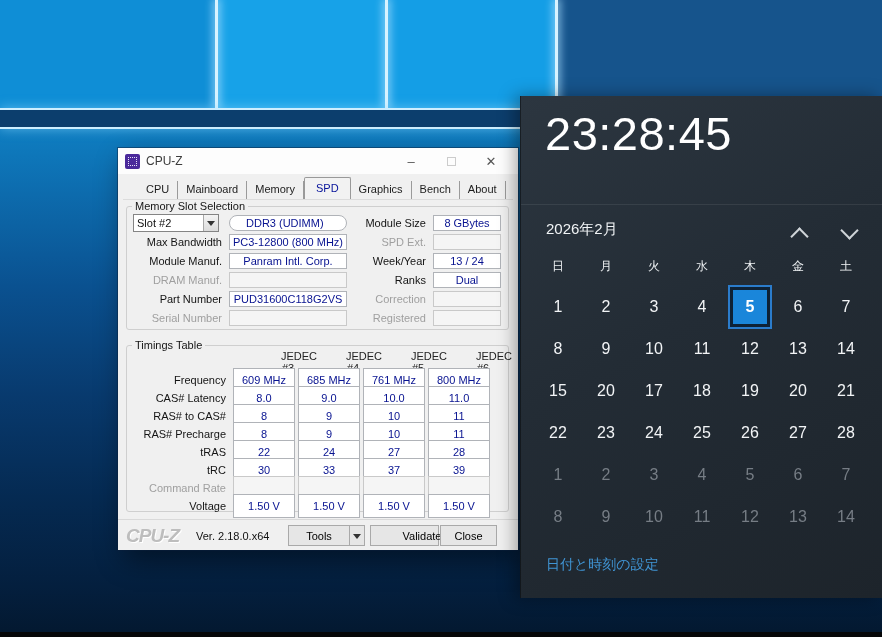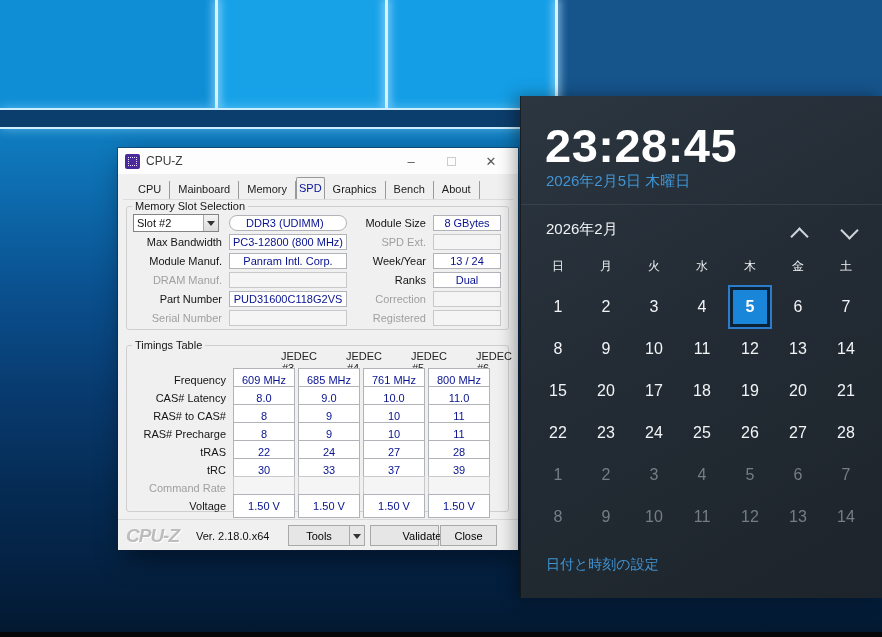--- a/index.html
+++ b/index.html
@@ -24,25 +24,25 @@
     box-shadow:0 0 0 1px rgba(10,30,60,.45), 6px 10px 26px rgba(0,0,0,.45); }
   .titlebar { position:absolute; top:0; left:0; right:0; height:26px; background:#fdfdfd;
     display:flex; align-items:center; padding:0 7px; }
   .appicon { width:15px; height:15px; background:#4b2a9b; border-radius:2px; position:relative; margin-right:6px; }
   .appicon::after { content:""; position:absolute; inset:3px; border:1px dotted #e8e2f8; }
   .wtitle { font-size:12px; color:#3c3c3c; }
   .winbtns { margin-left:auto; display:flex; height:26px; }
   .winbtn { width:40px; display:flex; align-items:center; justify-content:center;
             font-size:13px; color:#555; cursor:pointer; }
   .maxbox { width:9px; height:9px; border:1px solid #cccccc; }
-  .tabs { position:absolute; top:30px; left:12px; height:21px; display:flex; align-items:flex-end; }
+  .tabs { position:absolute; top:30px; left:20px; height:21px; display:flex; align-items:flex-end; }
   .tab { padding:2px 8px 3px 8px; color:#1c1c1c; border-right:1px solid #9a9a9a;
          line-height:13px; cursor:pointer; white-space:nowrap; }
   .tab.active { border:1px solid #999; border-bottom:1px solid #f2f2f2; background:#f2f2f2;
-         color:#06129a; border-radius:2px 2px 0 0; padding:4px 2px; margin-bottom:-1px; }
+         color:#06129a; border-radius:2px 2px 0 0; padding:4px 11px; margin-bottom:-1px; }
   .tabline { position:absolute; top:51px; left:5px; right:5px; border-top:1px solid #dcdcdc; }
 
   fieldset.group { position:absolute; left:8px; width:383px; border:1px solid #cfcfcf;
     border-radius:3px; background:transparent; }
   fieldset.group legend { font-size:11px; color:#151515; margin-left:5px; padding:0 3px; }
   #group-slot { top:52px; height:130px; }
   #group-timings { top:191px; height:173px; }
 
   .sgrid { display:grid; grid-template-columns:95px 118px 78px 68px; column-gap:4px;
     grid-auto-rows:18px; row-gap:1px; padding:2px 2px 0 3px; align-items:center; }
@@ -77,22 +77,22 @@
   .fbtn.tools { left:170px; width:62px; }
   .fbtn.arrow { left:231px; width:16px; }
   .fbtn.arrow::after { content:""; border:4px solid transparent; border-top:5px solid #333; margin-top:5px; }
   .fbtn.validate { left:252px; width:69px;padding-left:35px; }
   .fbtn.fclose { left:322px; width:57px; }
 
   
   .flyout { position:absolute; left:520px; top:96px; width:362px; height:502px;
     background:linear-gradient(150deg,#2c3640 0%,#232c35 45%,#1d242b 100%);
     box-shadow:-5px 0 16px rgba(0,0,0,.35); border-left:1px solid rgba(0,0,0,.35); }
-  .ftime { position:absolute; left:24px; top:10px; font-size:47px; font-weight:700;
-    color:#ffffff; letter-spacing:.5px;margin-top:12px; }
+  .ftime { position:absolute; left:24px; top:10px; font-size:47px; font-weight:400;
+    color:#ffffff; letter-spacing:.5px; }
   .fdate { position:absolute; left:25px; top:76px; font-size:15px; color:#4095d5; cursor:pointer; text-decoration:none; }
   .fly-divider { position:absolute; top:108px; left:0; right:0; border-top:1px solid rgba(255,255,255,.08); }
   .fmonth { position:absolute; left:25px; top:124px; font-size:15px; color:#f0f3f5; cursor:pointer; }
   .chev { position:absolute; width:13px; height:13px; border-top:2px solid #cfd4d8;
     border-left:2px solid #cfd4d8; cursor:pointer; }
   .chev.up { left:272px; top:134px; transform:rotate(45deg); }
   .chev.down { left:322px; top:128px; transform:rotate(225deg); }
   .weekdays { position:absolute; left:13px; top:160px; display:grid; grid-template-columns:repeat(7,48px); }
   .wd { height:20px; display:flex; align-items:center; justify-content:center; font-size:12px; color:#eef1f3; }
   .days { position:absolute; left:13px; top:190px; display:grid; grid-template-columns:repeat(7,48px); grid-auto-rows:42px; }
@@ -241,21 +241,20 @@
       <span class="ver">Ver. 2.18.0.x64</span>
       <span class="fbtn tools">Tools</span>
       <span class="fbtn arrow"></span>
       <span class="fbtn validate">Validate</span>
       <span class="fbtn fclose">Close</span>
     </div>
   </div>
 
   <div class="flyout">
     <div class="ftime">23:28:45</div>
-    <a class="fdate">2026年2月5日 木曜日</a>
     <div class="fly-divider"></div>
     <div class="fmonth">2026年2月</div>
     <span class="chev up"></span>
     <span class="chev down"></span>
     <div class="weekdays" id="weekdays">
         <span class="wd">日</span>
         <span class="wd">月</span>
         <span class="wd">火</span>
         <span class="wd">水</span>
         <span class="wd">木</span>

